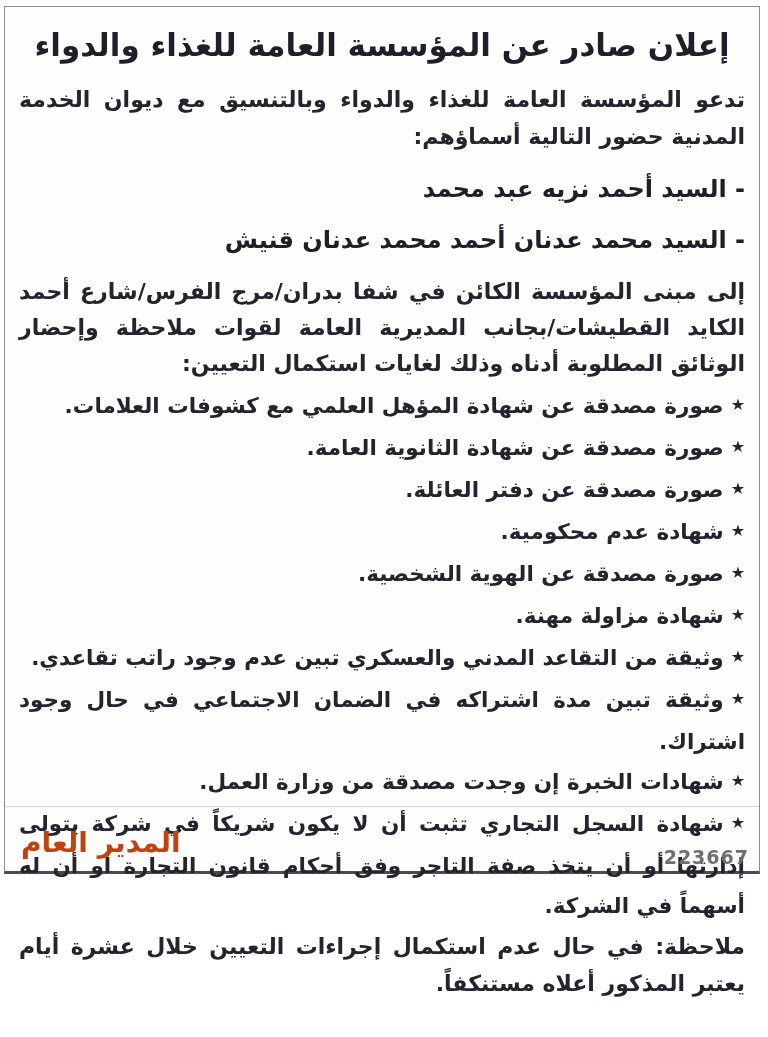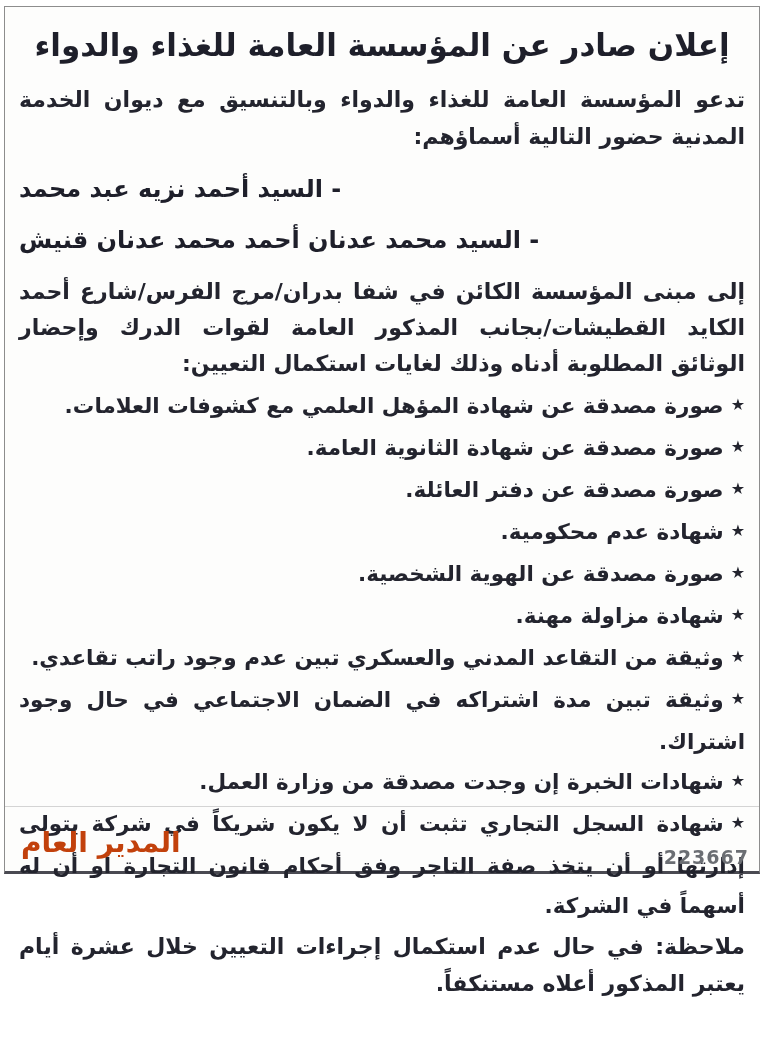--- a/index.html
+++ b/index.html
@@ -41,21 +41,21 @@
     white-space: nowrap;
     color: #1e1f2a;
   }
   .intro {
     font-size: 22px;
     line-height: 37px;
     margin: 0 0 4px 0;
     text-align: justify;
   }
   .name {
-    text-align: left;
+    text-align: right;
     font-size: 24px;
     line-height: 34px;
     margin: 17px 0;
     color: #1e1f2a;
   }
   .location {
     font-size: 22px;
     line-height: 36px;
     margin: 8px 0 4px 0;
     text-align: justify;
@@ -118,21 +118,21 @@
 
     <h1 class="title">إعلان صادر عن المؤسسة العامة للغذاء والدواء</h1>
 
     <p class="intro">تدعو المؤسسة العامة للغذاء والدواء وبالتنسيق مع ديوان الخدمة المدنية حضور التالية أسماؤهم:</p>
 
     <div>
       <div class="name">- السيد أحمد نزيه عبد محمد</div>
       <div class="name">- السيد محمد عدنان أحمد محمد عدنان قنيش</div>
     </div>
 
-    <p class="location">إلى مبنى المؤسسة الكائن في شفا بدران/مرج الفرس/شارع أحمد الكايد القطيشات/بجانب المذكور العامة لقوات الدرك وإحضار الوثائق المطلوبة أدناه وذلك لغايات استكمال التعيين:</p>
+    <p class="location">إلى مبنى المؤسسة الكائن في شفا بدران/مرج الفرس/شارع أحمد الكايد القطيشات/بجانب المديرية العامة لقوات ملاحظة وإحضار الوثائق المطلوبة أدناه وذلك لغايات استكمال التعيين:</p>
 
     <ul class="requirements">
       <li><span class="star">★</span><span>صورة مصدقة عن شهادة المؤهل العلمي مع كشوفات العلامات.</span></li>
       <li><span class="star">★</span><span>صورة مصدقة عن شهادة الثانوية العامة.</span></li>
       <li><span class="star">★</span><span>صورة مصدقة عن دفتر العائلة.</span></li>
       <li><span class="star">★</span><span>شهادة عدم محكومية.</span></li>
       <li><span class="star">★</span><span>صورة مصدقة عن الهوية الشخصية.</span></li>
       <li><span class="star">★</span><span>شهادة مزاولة مهنة.</span></li>
       <li><span class="star">★</span><span>وثيقة من التقاعد المدني والعسكري تبين عدم وجود راتب تقاعدي.</span></li>
       <li><span class="star">★</span><span>وثيقة تبين مدة اشتراكه في الضمان الاجتماعي في حال وجود اشتراك.</span></li>

